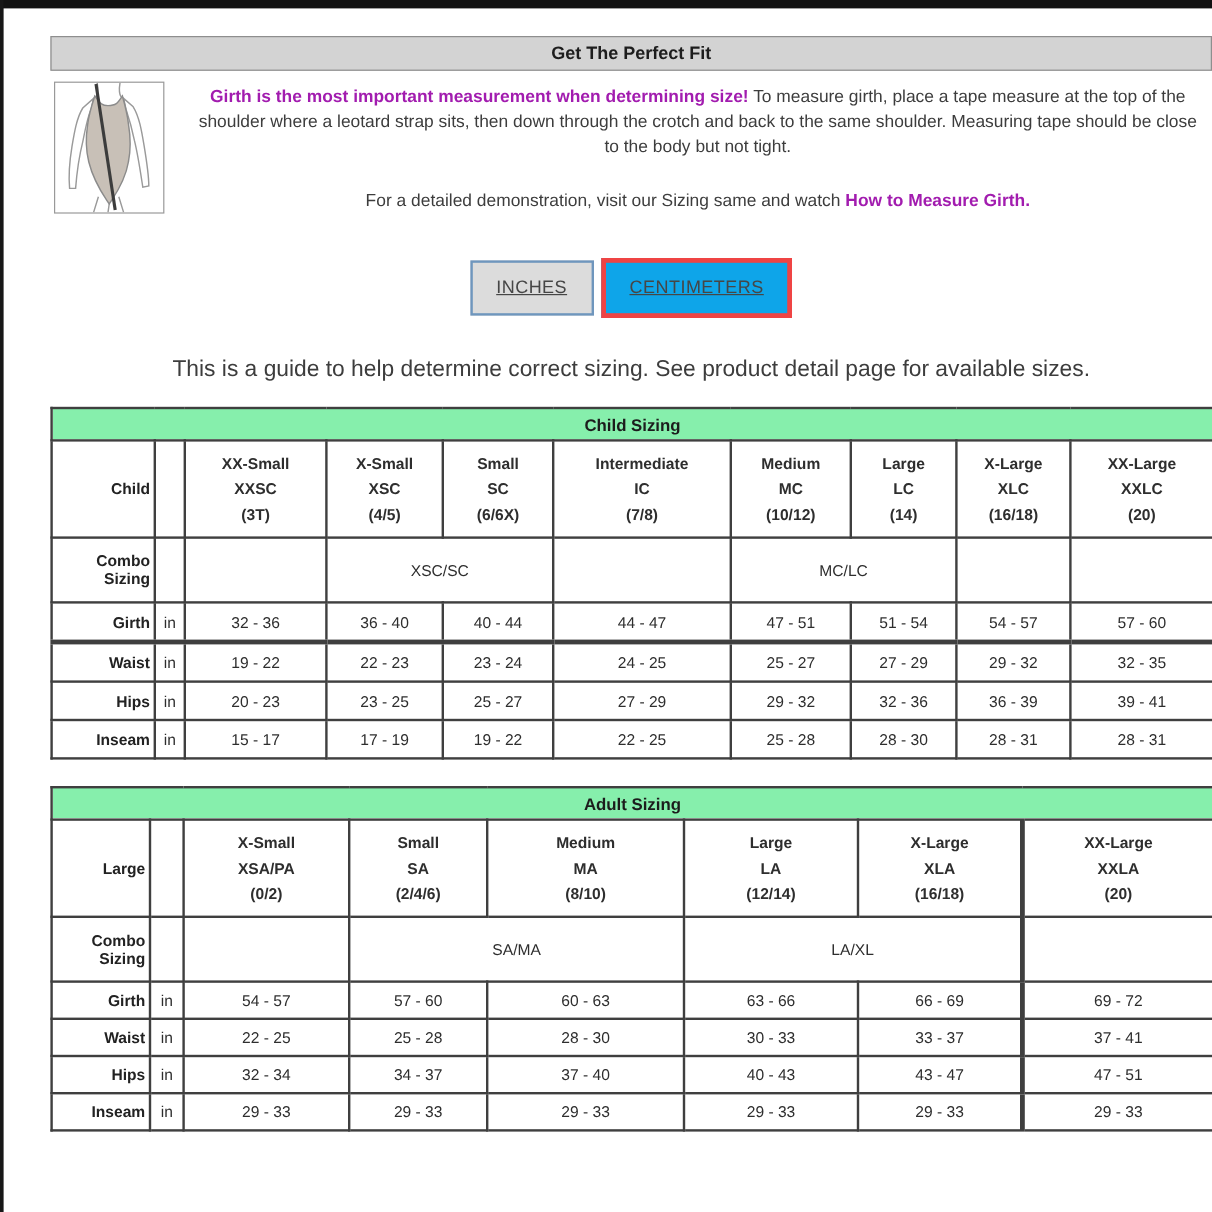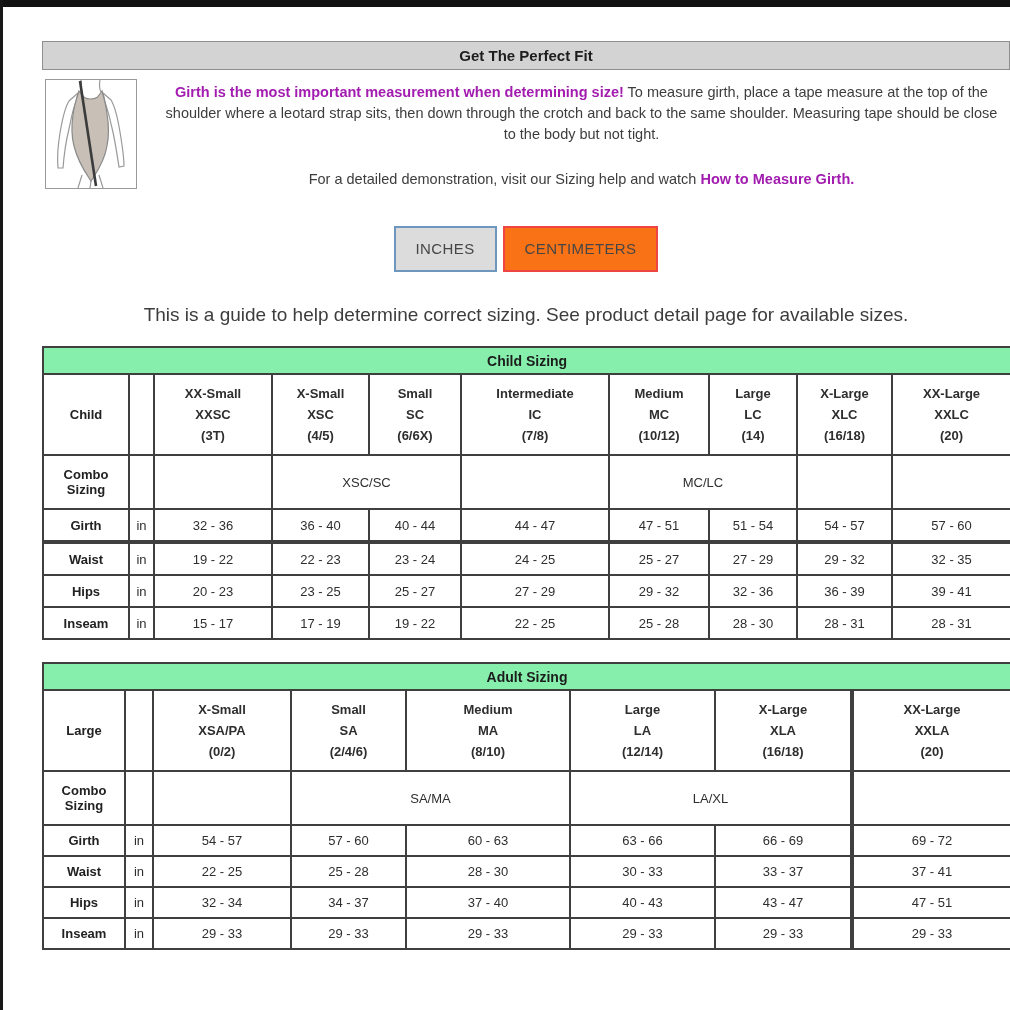--- a/index.html
+++ b/index.html
@@ -3,21 +3,21 @@
 <meta charset="utf-8">
 <style>
   html,body{margin:0;padding:0;}
   body{
     width:1010px;height:1010px;position:relative;overflow:hidden;
     background:#ffffff;color:#3b3b3b;
     font-family:"Liberation Sans", sans-serif;
   }
   .top-strip{position:absolute;top:0;left:0;width:1010px;height:7px;background:#121212;}
   .left-strip{position:absolute;top:0;left:0;width:3px;height:1010px;background:#171717;}
-  .content{position:absolute;left:42px;top:23px;width:968px;}
+  .content{position:absolute;left:42px;top:12px;width:968px;}
 
   .page-title{
     margin-top:18px;height:27px;background:#d3d3d3;border:1px solid #8e8e8e;
     text-align:center;font-weight:bold;font-size:15px;line-height:27px;color:#1d1d1d;
   }
 
   .intro{display:flex;margin-top:9px;}
   .figure-box{
     flex:0 0 auto;width:90px;height:108px;border:1px solid #999;background:#fff;margin-left:3px;
   }
@@ -25,42 +25,42 @@
     flex:1;text-align:center;font-size:14.5px;line-height:21px;
     padding:3px 8px 0 24px;color:#3d3d3d;
   }
   .intro-text b, .demo-line b{color:#a21caf;}
   .demo-line{margin-top:24px;font-size:14.5px;}
 
   .toggle-row{margin-top:36px;text-align:center;}
   .unit-btn{
     display:inline-block;font-family:"Liberation Sans",sans-serif;
     font-size:15px;color:#464646;letter-spacing:.4px;cursor:pointer;
-    padding:13px 20px;line-height:16px;vertical-align:middle;
+    padding:13px 20px;line-height:16px;vertical-align:middle;text-decoration:underline;
   }
   .btn-inches{background:#dcdcdc;border:2px solid #6f96bd;margin-right:6px;}
-  .btn-cm{background:#f97316;border:2px solid #ef4444;}
+  .btn-cm{background:#0ea5e9;border:4px solid #ef4444;}
 
   .note{margin-top:32px;text-align:center;font-size:19px;color:#3d3d3d;}
 
   table.size-table{
     border-collapse:collapse;width:968px;table-layout:fixed;
   }
   table.child{margin-top:20px;}
   table.adult{margin-top:22px;}
   .size-table td{
     border:2px solid #3f3f3f;text-align:center;vertical-align:middle;
     font-size:13px;color:#2e2e2e;padding:0 3px;overflow:hidden;
   }
   .title-row td{background:#86efac;font-weight:bold;font-size:14px;height:25px;color:#1c1c1c;}
   .head-row td{height:79px;font-weight:bold;line-height:21px;}
   .combo-row td{height:52px;margin-top:42px;}
   .child .data-row td{height:30px;}
   .adult .data-row td{height:29px;}
-  td.lbl{font-weight:bold;color:#222;}
+  td.lbl{font-weight:bold;color:#222;text-align:right;}
   tr.bb-thick td{border-bottom-width:4px;}
   td.bl-thick{border-left-width:4px;}
   .size-cell div{line-height:21px;}
 </style>
 </head>
 <body>
 
 <div class="top-strip"></div>
 <div class="left-strip"></div>
 
@@ -81,21 +81,21 @@
 
         <path d="M36 95 L32 108 M45 101 L44 108 M53 95 L57 108" fill="none" stroke="#9a9a9a" stroke-width="1.2"></path>
 
         <path d="M33 11 C30 20 28 26 27 35 C25 48 26 58 28 66 C31 78 37 89 43 98 L45 101 L47 98 C53 89 59 78 61 66 C63 56 63 46 61 34 C60 25 58 18 56 11 C52 17 51 19 44 19 C38 19 37 16 33 11 Z" fill="#c8c0b7" stroke="#8b8b8b" stroke-width="1.2"></path>
 
         <line x1="34" y1="1" x2="50" y2="106" stroke="#3c3c3c" stroke-width="2.6"></line>
       </svg>
     </div>
     <div class="intro-text">
       <div><b>Girth is the most important measurement when determining size!</b><span> To measure girth, place a tape measure at the top of the shoulder where a leotard strap sits, then down through the crotch and back to the same shoulder. Measuring tape should be close to the body but not tight.</span></div>
-      <div class="demo-line"><span>For a detailed demonstration, visit our Sizing help and watch </span><b>How to Measure Girth.</b></div>
+      <div class="demo-line"><span>For a detailed demonstration, visit our Sizing same and watch </span><b>How to Measure Girth.</b></div>
     </div>
   </div>
 
   <div class="toggle-row">
     <span class="unit-btn btn-inches">INCHES</span><span class="unit-btn btn-cm">CENTIMETERS</span>
   </div>
 
   <div class="note">This is a guide to help determine correct sizing. See product detail page for available sizes.</div>
 
   <table class="size-table child">

